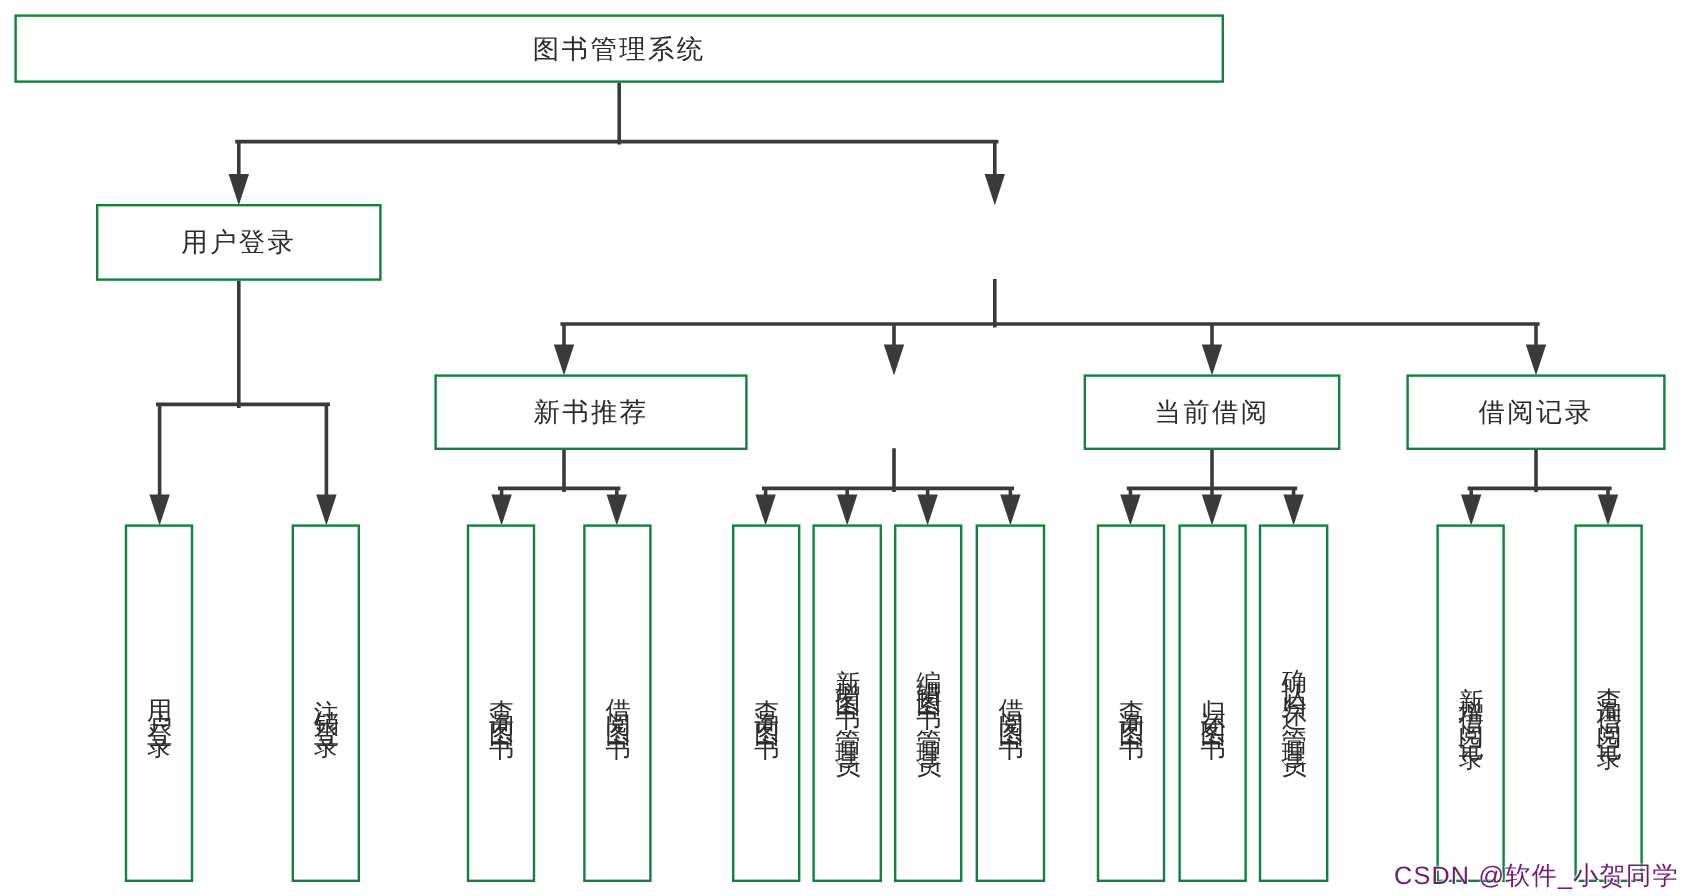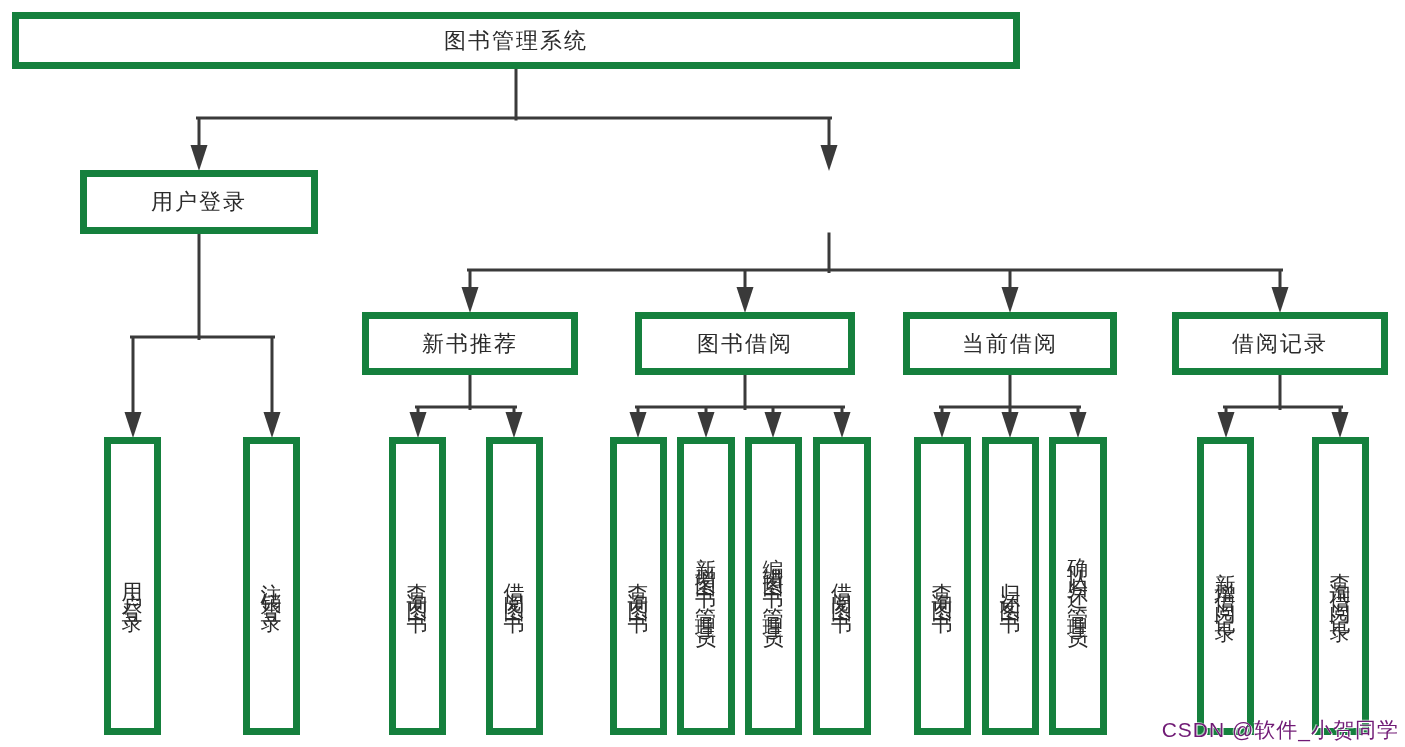--- a/index.html
+++ b/index.html
@@ -15,21 +15,21 @@
   .connectors {
     position: absolute;
     left: 0; top: 0;
     width: 1405px; height: 747px;
     pointer-events: none;
   }
   .box {
     position: absolute;
     box-sizing: border-box;
     background: #ffffff;
-    border: 7px solid #15803d;
+    border: 2px solid #15803d;
     display: flex;
     align-items: center;
     justify-content: center;
   }
   .box .lbl {
     color: #2b2b2b;
     white-space: nowrap;
   }
   .box.h .lbl {
     font-size: 22px;
@@ -121,25 +121,22 @@
   </svg>
 
   <div class="box h" style="left:12px;top:12px;width:1008px;height:57px">
     <span class="lbl">图书管理系统</span>
   </div>
 
   <div class="box h" style="left:80px;top:170px;width:238px;height:64px">
     <span class="lbl">用户登录</span>
   </div>
 
-  <div class="box h" style="left:362px;top:312px;width:216px;height:63px">
+  <div class="box h" style="left:362px;top:312px;width:261px;height:63px">
     <span class="lbl">新书推荐</span>
-  </div>
-  <div class="box h" style="left:635px;top:312px;width:220px;height:63px">
-    <span class="lbl">图书借阅</span>
   </div>
   <div class="box h" style="left:1172px;top:312px;width:216px;height:63px">
     <span class="lbl">借阅记录</span>
   </div>
   <div class="box h" style="left:903px;top:312px;width:214px;height:63px">
     <span class="lbl">当前借阅</span>
   </div>
 
   <div class="box v" style="left:104px;top:437px;width:57px;height:298px">
     <span class="lbl">用户登录</span>

